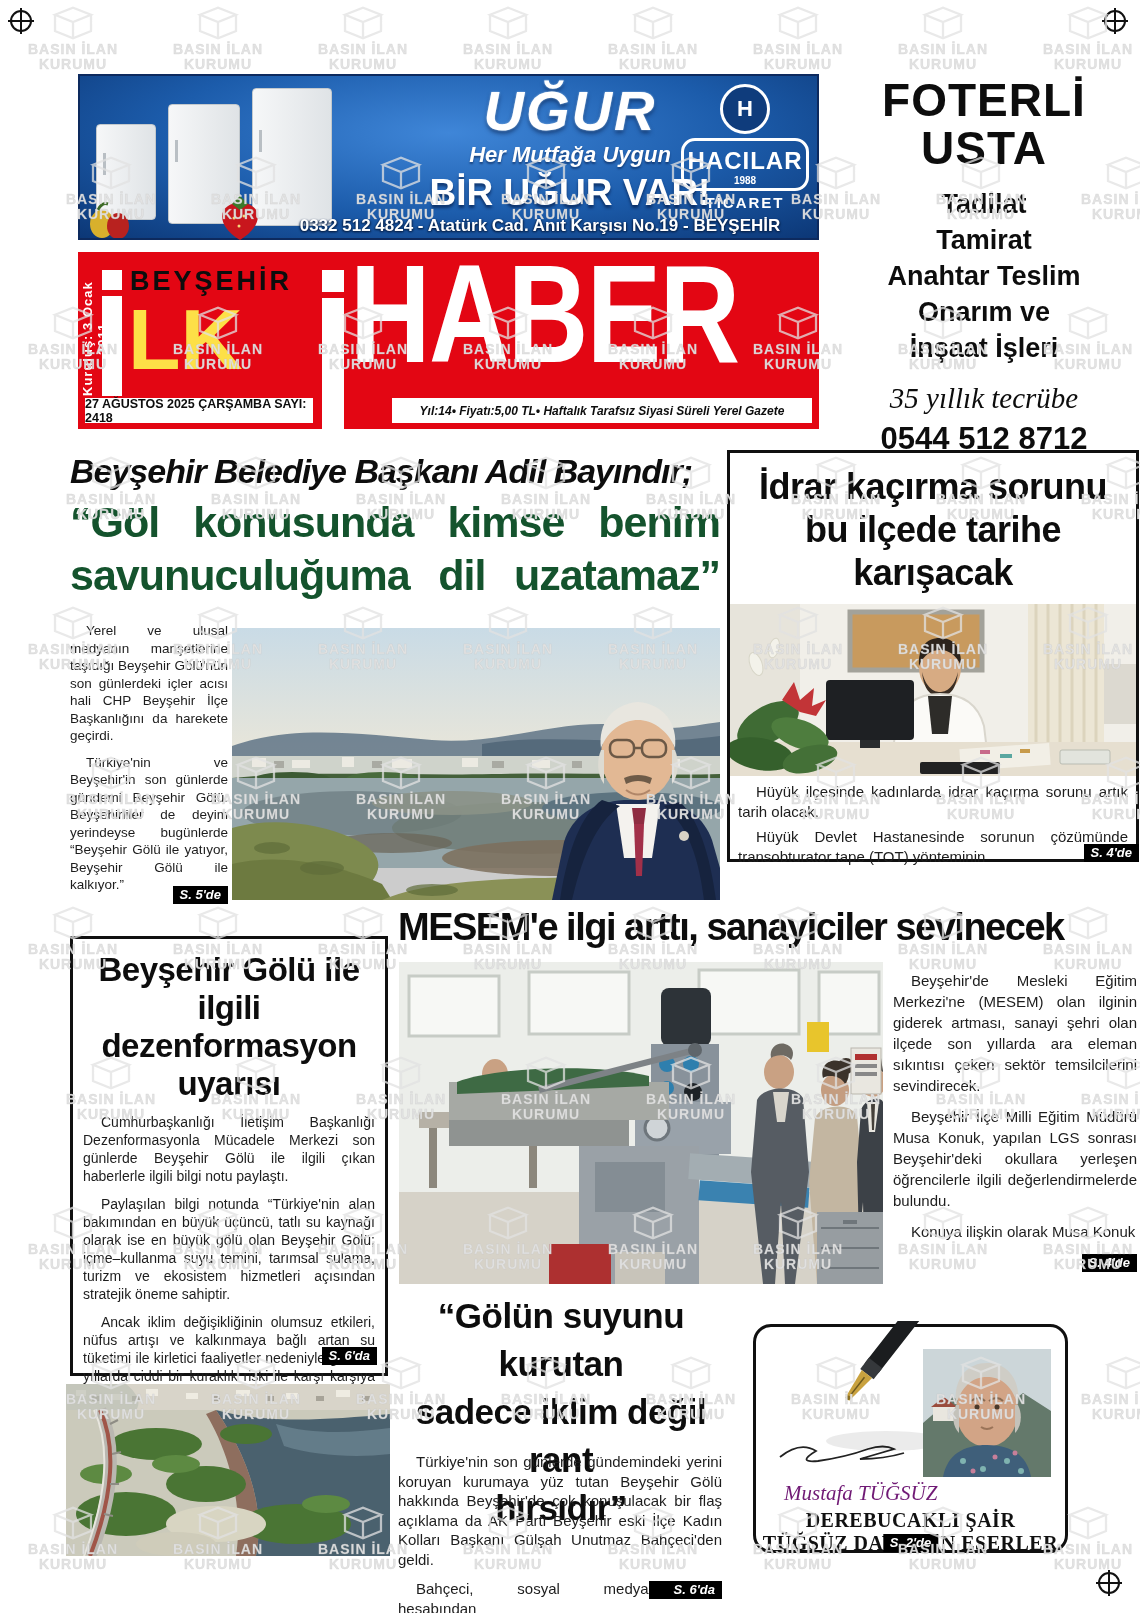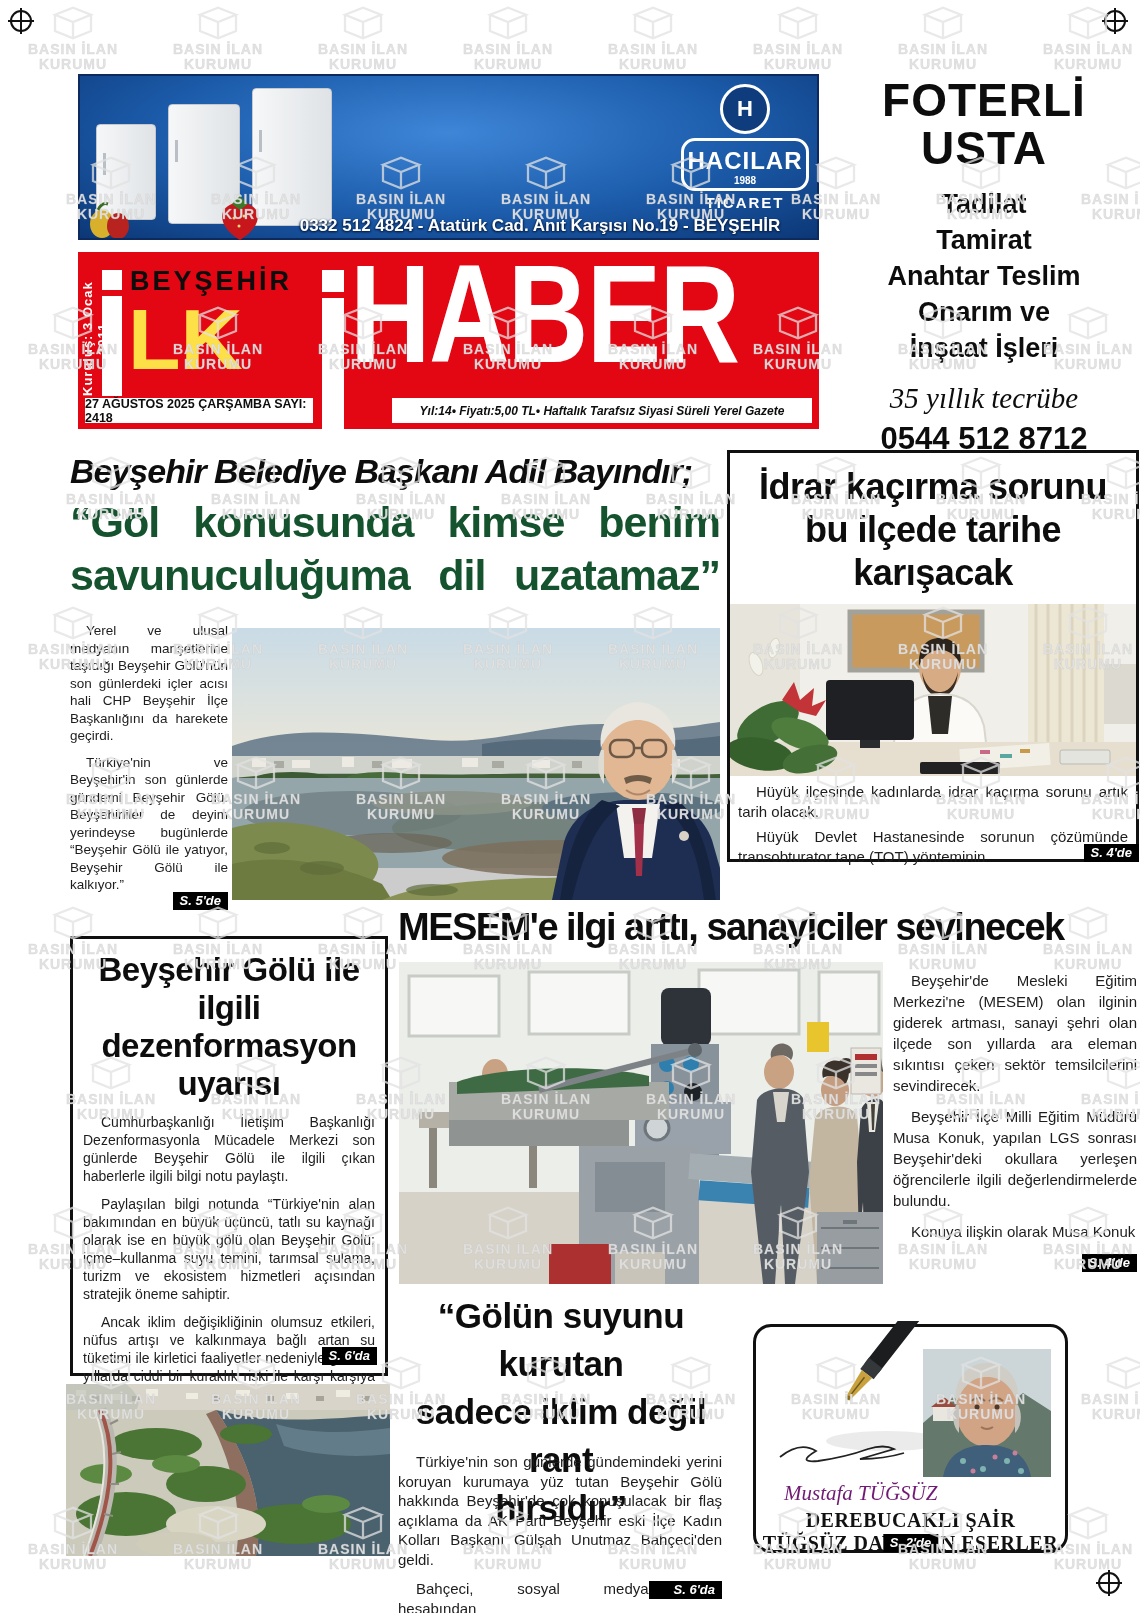--- a/index.html
+++ b/index.html
@@ -897,20 +897,25 @@
         <ellipse cx="34" cy="32" rx="11" ry="13" fill="#b8221f"></ellipse>
       <path d="M14 16 q4,-8 10,-6" stroke="#3c6b25" stroke-width="3" fill="none"></path>
     </svg>
     <svg class="abs" style="left:130px;top:118px;" width="60" height="48">
       <path d="M30 46 C10 34 8 18 18 12 C26 7 34 7 42 12 C52 18 50 34 30 46Z" fill="#c8161d"></path>
       <path d="M22 10 L30 2 L38 10 L30 16Z" fill="#3c7a2a"></path>
       <circle cx="24" cy="24" r="1.5" fill="#f5d77a"></circle>
         <circle cx="34" cy="22" r="1.5" fill="#f5d77a"></circle>
         <circle cx="29" cy="32" r="1.5" fill="#f5d77a"></circle>
     </svg>
+    <div id="ugur-logo">
+      <div id="ugur-word">UĞUR</div>
+      <div id="ugur-tag">Her Mutfağa Uygun</div>
+      <div id="ugur-slogan">BİR UĞUR VAR!</div>
+    </div>
     <div id="banner-contact">0332 512 4824 - Atatürk Cad. Anıt Karşısı No.19 - BEYŞEHİR</div>
     <div id="hacilar">
       <div id="hacilar-circle">H</div>
       <div id="hacilar-box">
         <div id="hacilar-name">HACILAR</div>
         <div id="hacilar-year">1988</div>
       </div>
       <div id="hacilar-sub">TİCARET</div>
     </div>
   </div>
@@ -943,21 +948,21 @@
   </div>
 
   <div class="abs z2 kicker" style="left:70px;top:452px;">Beyşehir Belediye Başkanı Adil Bayındır;</div>
   <div class="abs z2 lead-headline" style="left:70px;top:496px;width:650px;">
     <div>“Göl konusunda kimse benim</div>
     <div>savunuculuğuma dil uzatamaz”</div>
   </div>
   <div class="abs z2" style="left:70px;top:622px;width:158px;height:290px;">
     <p class="para">Yerel ve ulusal medyanın manşetlerine taşıdığı Beyşehir Gölü'nün son günlerdeki içler acısı hali CHP Beyşehir İlçe Başkanlığını da harekete geçirdi.</p>
     <p class="para">Türkiye'nin ve Beyşehir'in son günlerde gündemi Beyşehir Gölü. Beyşehirliler de deyim yerindeyse bugünlerde “Beyşehir Gölü ile yatıyor, Beyşehir Gölü ile kalkıyor.”</p>
-    <span class="pref abs" style="right:0;bottom:2px;">S. 5'de</span>
+    <span class="pref abs" style="right:0;bottom:8px;">S. 5'de</span>
   </div>
 
   <div class="abs z2 photo-frame" style="left:232px;top:628px;width:488px;height:272px;">
     <svg width="488" height="272" viewBox="0 0 488 272">
       <defs>
         <linearGradient id="sky1" x1="0" y1="0" x2="0" y2="1">
           <stop offset="0" stop-color="#c9dbe6"></stop>
             <stop offset="1" stop-color="#ece7d8"></stop>
         </linearGradient>
       </defs>

